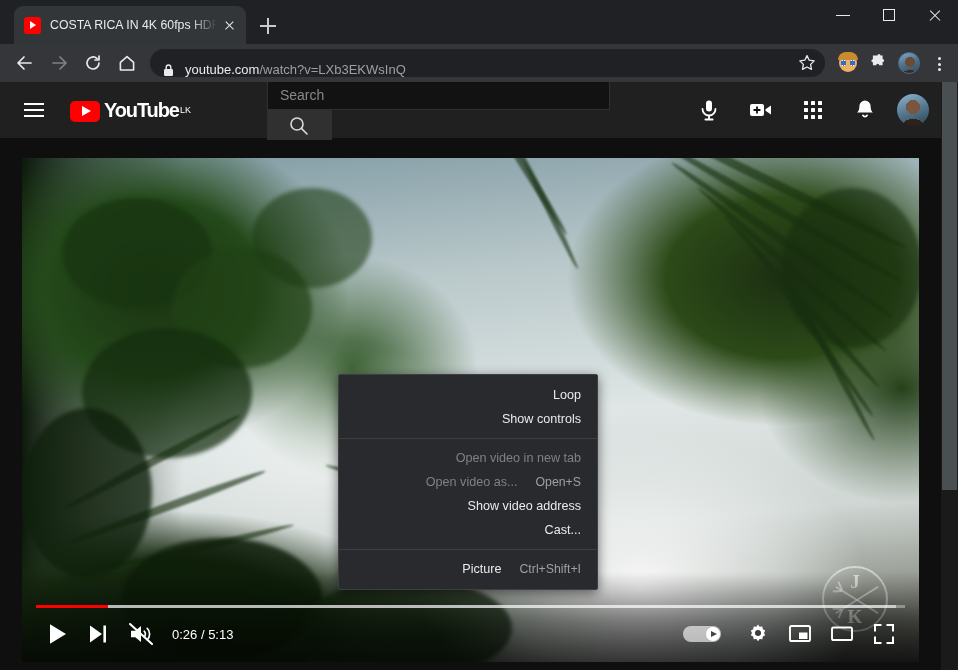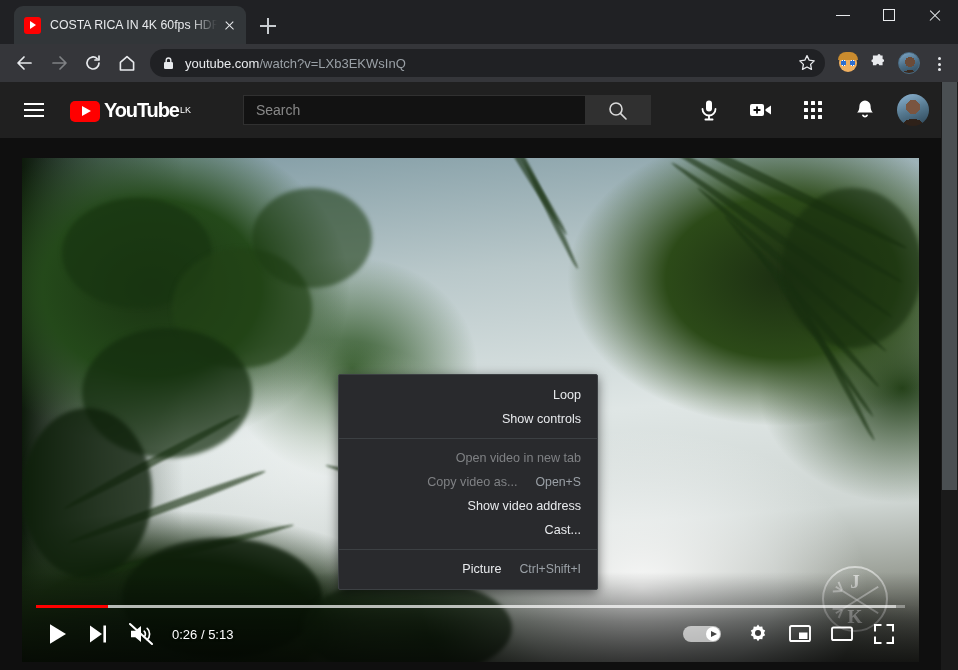--- a/index.html
+++ b/index.html
@@ -77,21 +77,21 @@
     position: absolute; left: 0; top: 44px; width: 958px; height: 38px;
     background: #35363a;
     display: flex; align-items: center;
   }
   .tbtn { width: 34px; height: 34px; position: relative; flex: 0 0 34px; }
   .tbtn svg { position: absolute; left: 7px; top: 7px; }
 
   .omnibox {
     flex: 1 1 auto; height: 28px; margin: 0 8px 0 6px;
     background: #202124; border-radius: 14px;
-    display: flex; align-items: center; padding: 0 4px 0 12px;
+    display: flex; align-items: flex-end; padding: 0 4px 0 12px;
   }
   .url-text {
     flex: 1 1 auto; font-size: 13px; color: #9aa0a6;
     white-space: nowrap; overflow: hidden; margin-left: 10px;
   }
   .url-text b { color: #e8eaed; font-weight: 400; }
   .star { width: 28px; height: 28px; position: relative; flex: 0 0 28px; }
 
   .ext-row { display: flex; align-items: center; padding-right: 5px; }
   .ext { width: 30px; height: 30px; position: relative; }
@@ -156,21 +156,21 @@
     content: ""; position: absolute; left: 11.5px; top: 5.5px;
     border-left: 9px solid #fff; border-top: 5px solid transparent;
     border-bottom: 5px solid transparent;
   }
   .yt-word {
     color: #fff; font-size: 20px; font-weight: bold; letter-spacing: -1.1px;
     line-height: 24px;
   }
   .yt-cc { color: #fff; font-size: 9px; line-height: 11px; margin-left: 1px; }
 
-  .searchwrap { display: flex; margin-left: 52px; }
+  .searchwrap { display: flex; margin-left: 76px; flex-direction: column; }
   .searchbox {
     width: 343px; height: 30px; background: #121212;
     border: 1px solid #303030; display: flex; align-items: center;
     padding-left: 12px;
   }
   .searchbox span { color: #888; font-size: 14px; }
   .searchbtn {
     width: 65px; height: 30px; background: #303030;
     border: 1px solid #303030; border-left: none;
     position: relative;
@@ -558,21 +558,21 @@
           <span class="label">Loop</span>
         </div>
         <div class="ctxitem">
           <span class="label">Show controls</span>
         </div>
         <div class="ctxsep"></div>
         <div class="ctxitem disabled">
           <span class="label">Open video in new tab</span>
         </div>
         <div class="ctxitem disabled">
-          <span class="label">Copy video as...</span>
+          <span class="label">Open video as...</span>
           <span class="accel">Open+S</span>
         </div>
         <div class="ctxitem">
           <span class="label">Show video address</span>
         </div>
         <div class="ctxitem">
           <span class="label">Cast...</span>
         </div>
         <div class="ctxsep"></div>
         <div class="ctxitem">

